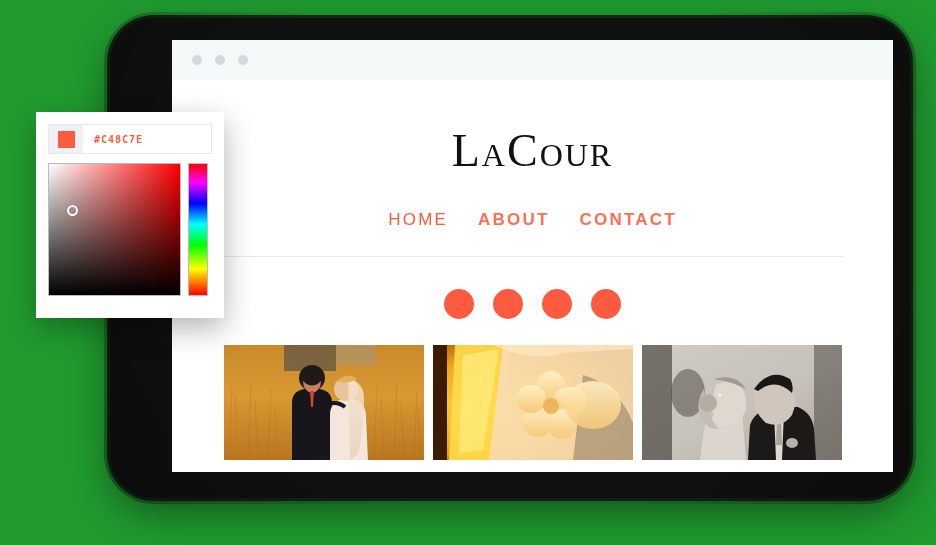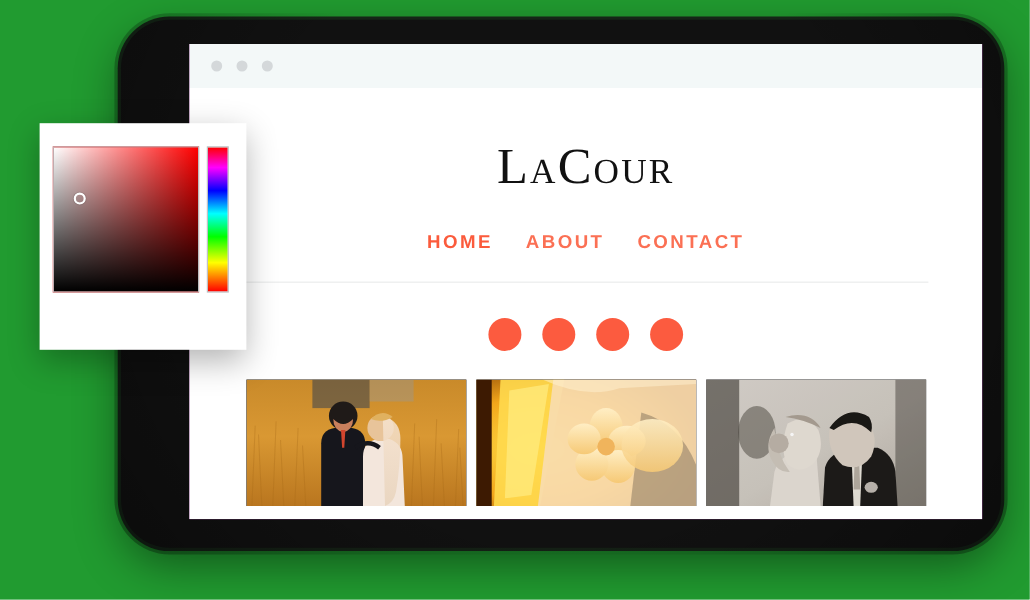--- a/index.html
+++ b/index.html
@@ -44,21 +44,21 @@
     pointer-events: none;
   }
 
   
   .browser-window {
     position: absolute;
     left: 172px;
     top: 40px;
     width: 721px;
     height: 432px;
-    background: #701a75;
+    background: #3b82f6;
     overflow: hidden;
   }
 
   .titlebar {
     height: 40px;
     background: #f3f8f8;
     display: flex;
     align-items: center;
     padding-left: 20px;
     box-sizing: border-box;
@@ -100,21 +100,21 @@
   }
   .nav-item {
     color: #fb7054;
     font-size: 17px;
     letter-spacing: 2.2px;
     font-weight: 700;
     cursor: pointer;
   }
   .nav-item.active {
     color: #fb5b3c;
-    font-weight: 700;
+    font-weight: 400;
   }
 
   .divider {
     margin: 26px auto 0 auto;
     width: 623px;
     height: 1px;
     background: #e8eaea;
   }
 
   
@@ -382,20 +382,26 @@
           <rect x="0" y="0" width="200" height="115" fill="#000" opacity="0.04"></rect>
         </svg>
       </div>
 
     </div>
   </div>
 </div>
 
 <div class="picker-panel">
 
+  <div class="swatch-bar">
+    <span class="swatch-cell">
+      <span class="swatch-chip"></span>
+    </span>
+    <span class="hex-value">#C48C7E</span>
+  </div>
 
   <div class="picker-body">
     <div class="sv-square">
       <span class="sv-cursor"></span>
     </div>
     <div class="hue-strip"></div>
   </div>
 
 </div>
 

